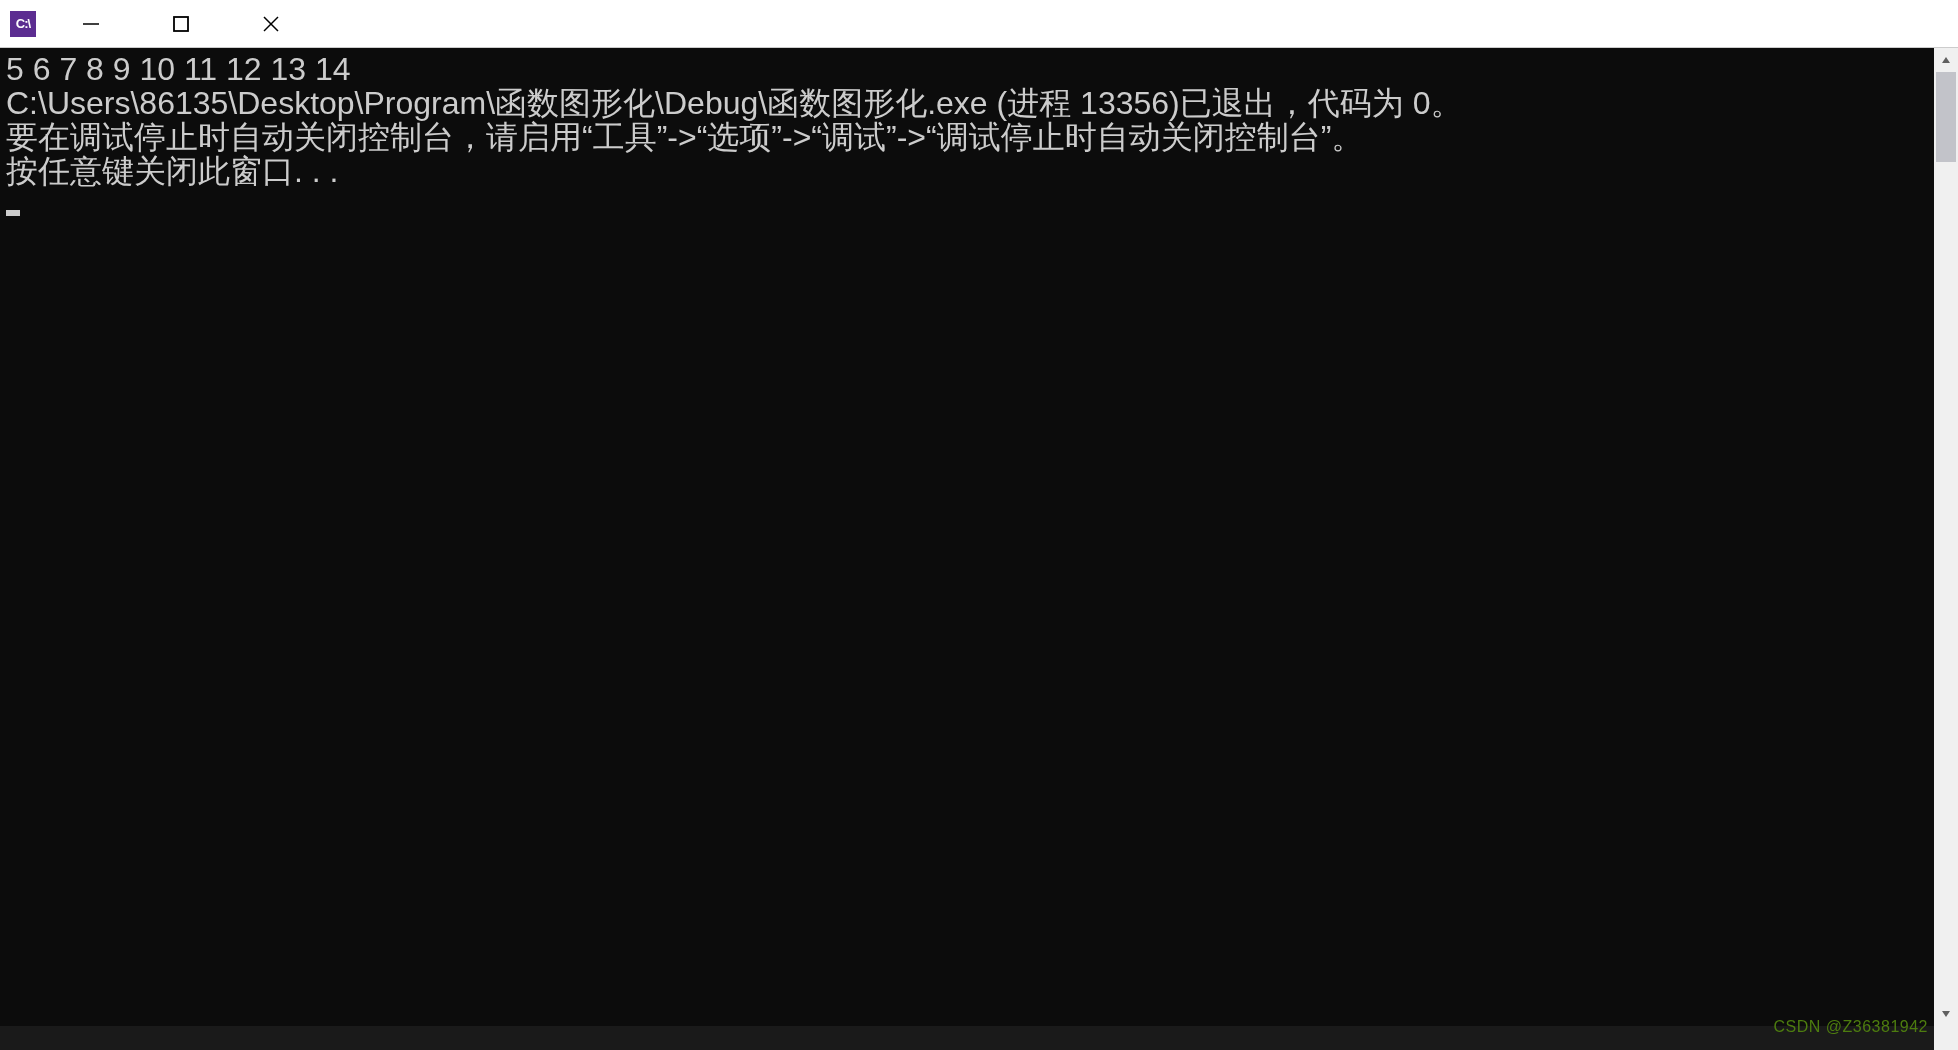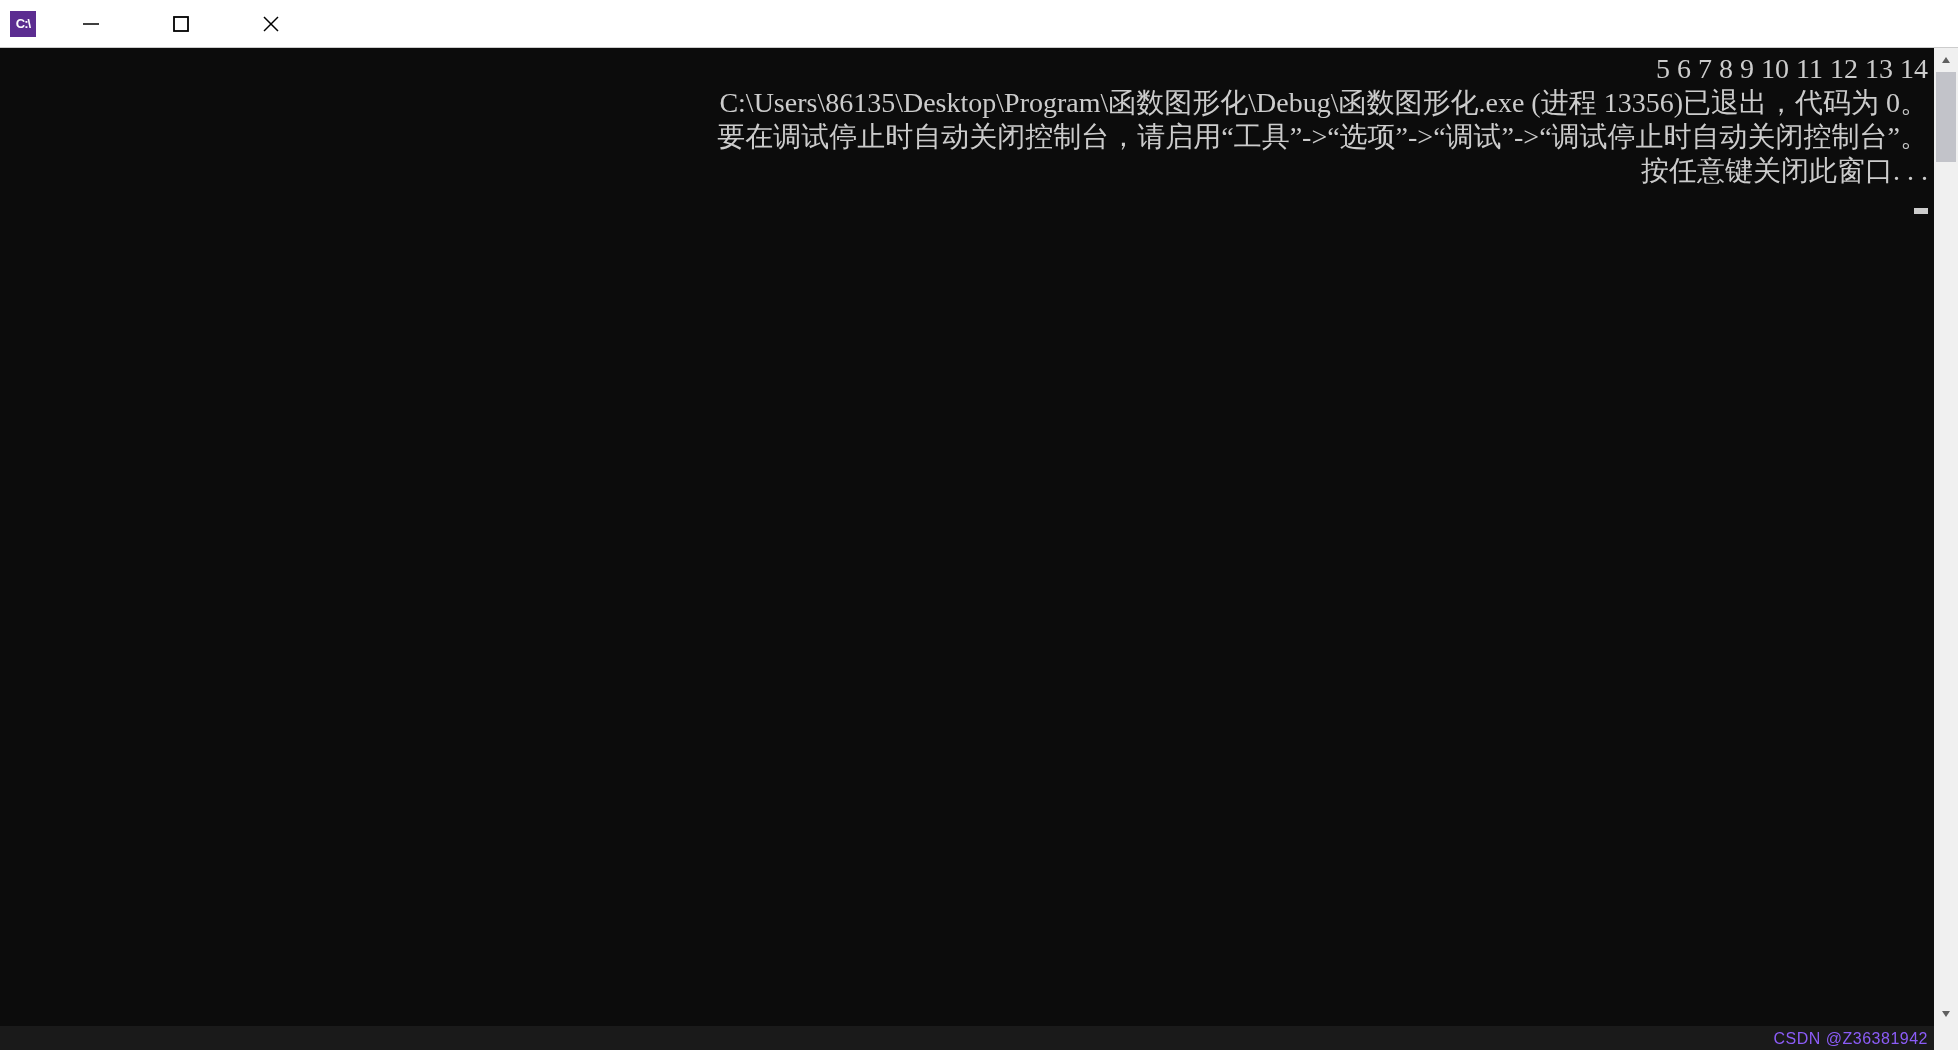--- a/index.html
+++ b/index.html
@@ -54,26 +54,25 @@
     .content-area {
       position: absolute;
       top: 48px;
       left: 0;
       right: 24px;
       bottom: 24px;
       background: #0c0c0c;
     }
     .console {
       padding: 4px 6px;
-      font-family: Liberation Serif, serif;
-      font-size: 28px;
+      font-family: Liberation Sans, sans-serif;
+      font-size: 32px;
       line-height: 34px;
       color: #cccccc;
       white-space: pre-wrap;
-      text-align: right;
     }
     .cursor-block {
       display: inline-block;
       width: 14px;
       height: 6px;
       background: #cccccc;
       vertical-align: baseline;
     }
     .scrollbar-v {
       position: absolute;
@@ -115,23 +114,23 @@
       position: absolute;
       right: 0;
       bottom: 0;
       width: 24px;
       height: 24px;
       background: #f0f0f0;
     }
     .watermark {
       position: absolute;
       right: 30px;
-      bottom: 2px;
+      bottom: 14px;
       font-size: 16px;
-      color: #8b5cf6;
+      color: #4d7c0f;
       font-family: Arial, sans-serif;
       letter-spacing: 0.5px;
     }
   </style>
 </head>
 <body>
 
 <div class="titlebar">
   <div class="titlebar-icon">
     <span>C:\</span>

